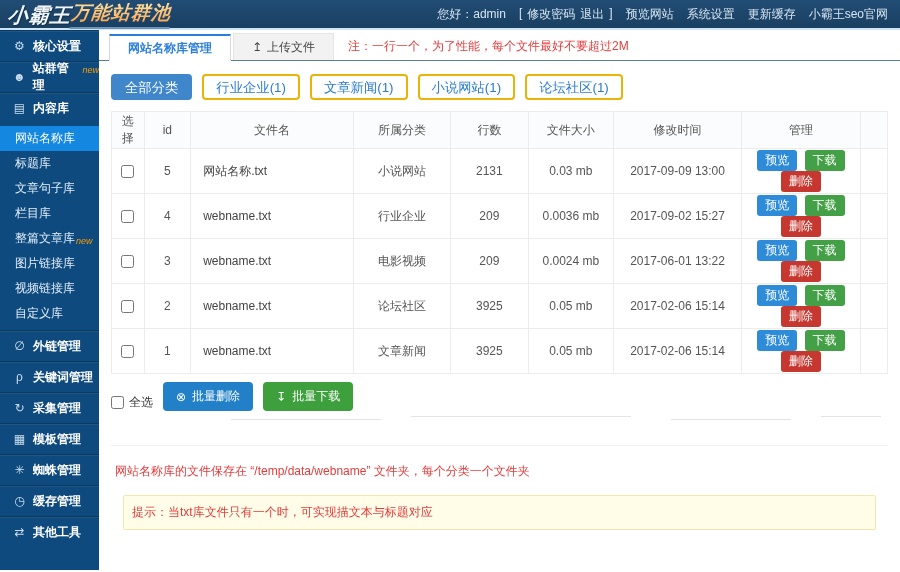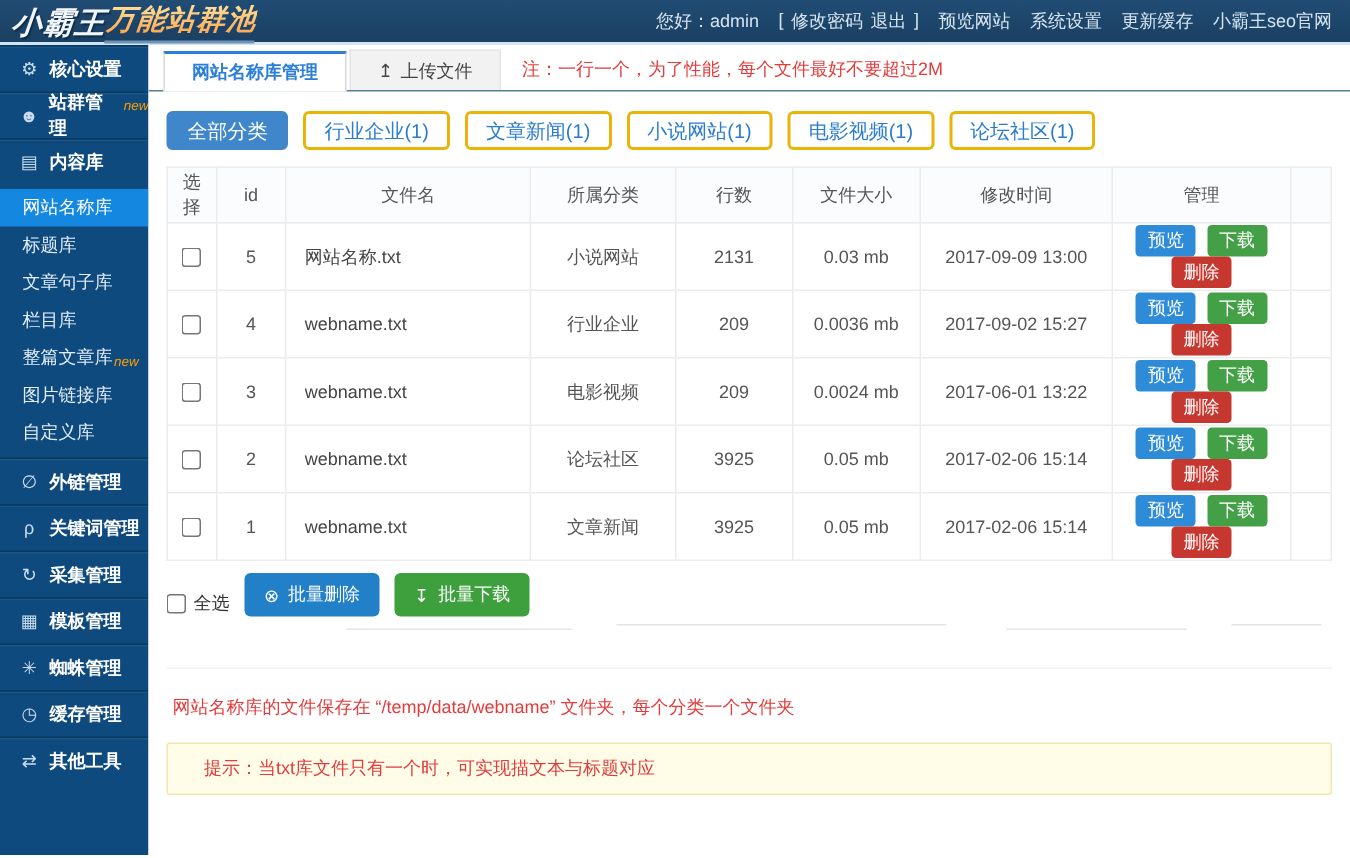--- a/index.html
+++ b/index.html
@@ -78,22 +78,22 @@
   .bb-del { background:#2280c8; }
   .bb-dl  { background:#3da03c; }
 
   
   .smudges { position:relative; height:34px; margin:0 12px; }
   .smudges i { position:absolute; border-top:1px solid #e4e4e4; height:0; display:block; }
 
   .path-note { margin:0 12px; border-top:1px solid #f0f0f0; padding:17px 4px 0;
     color:#e23c3c; }
 
-  .tip-box { margin:15px 12px 0; background:#fffce8; border:1px solid #f3e6ae;
-    color:#e23c3c; padding:8px 24px; border-radius:2px; }
+  .tip-box { margin:15px 24px 0; background:#fffce8; border:1px solid #f3e6ae;
+    color:#e23c3c; padding:8px 8px; border-radius:2px; }
 </style>
 </head>
 <body>
 
 <div class="topbar">
   <div class="logo">
     <span class="logo-left">小霸王</span>
     <span class="logo-right">万能站群池</span>
   </div>
   <div class="topbar-right">
@@ -142,20 +142,23 @@
         <span>栏目库</span>
       </div>
       <div class="sub-item">
         <span>整篇文章库</span>
         <i class="badge-new">new</i>
       </div>
       <div class="sub-item">
         <span>图片链接库</span>
       </div>
       <div class="sub-item">
+        <span>视频链接库</span>
+      </div>
+      <div class="sub-item">
         <span>自定义库</span>
       </div>
     </div>
 
     <div class="side-section">
       <span class="sicon">∅</span>
       <span>外链管理</span>
     </div>
     <div class="side-section">
       <span class="sicon">ρ</span>
@@ -194,21 +197,20 @@
         <span>上传文件</span>
       </div>
       <span class="tab-note">注：一行一个，为了性能，每个文件最好不要超过2M</span>
     </div>
 
     <div class="catbar">
       <button class="cat-btn active">全部分类</button>
       <button class="cat-btn">行业企业(1)</button>
       <button class="cat-btn">文章新闻(1)</button>
       <button class="cat-btn">小说网站(1)</button>
-      <button class="cat-btn">电影视频(1)</button>
       <button class="cat-btn">论坛社区(1)</button>
     </div>
 
     <table>
       <colgroup>
         <col style="width:4.2%">
           <col style="width:6%">
           <col style="width:21%">
         <col style="width:12.5%">
           <col style="width:10%">

